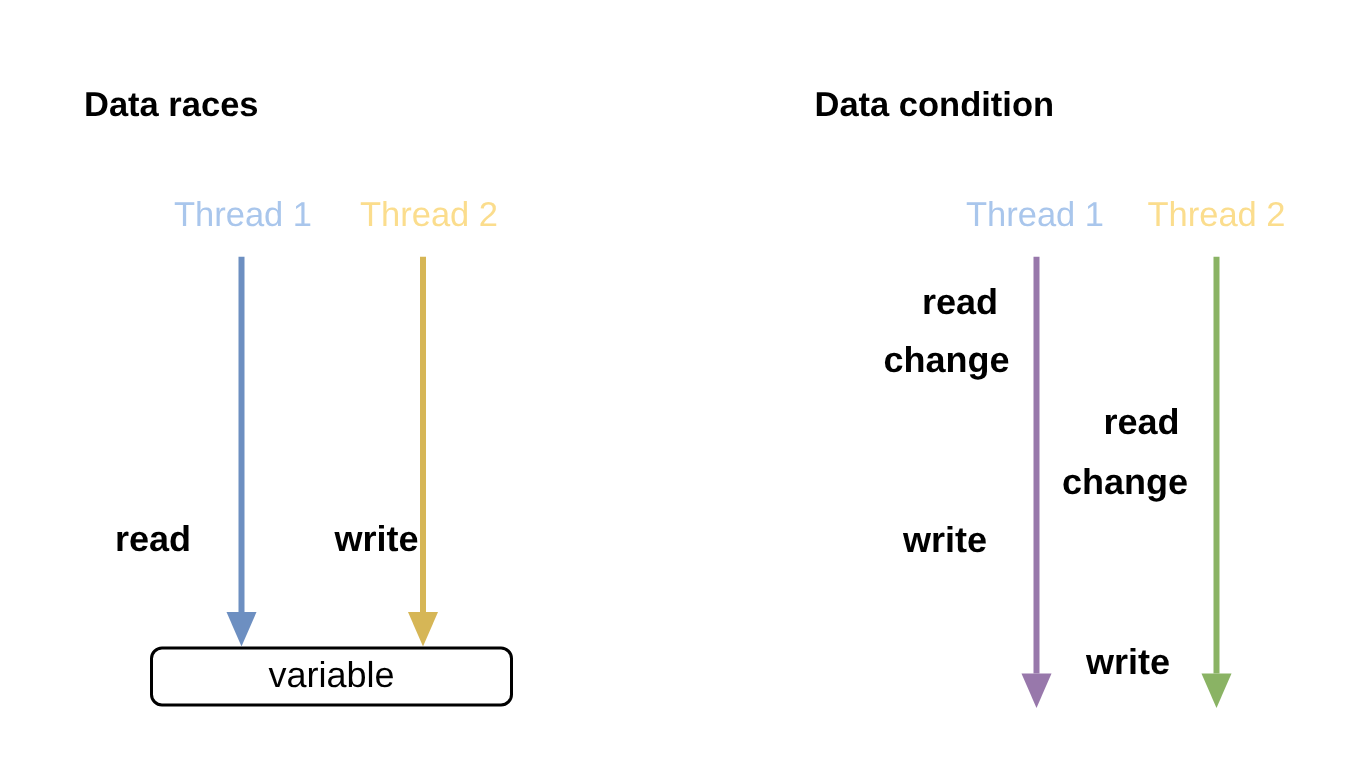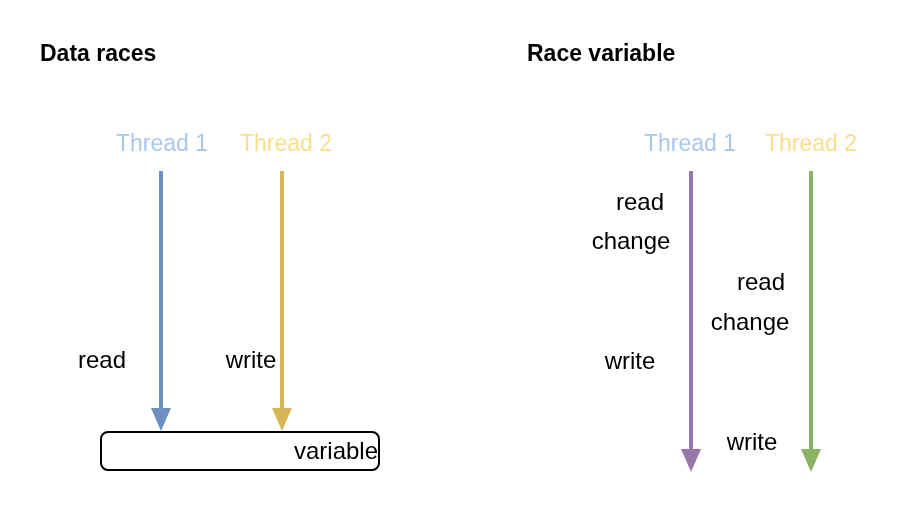--- a/index.html
+++ b/index.html
@@ -14,62 +14,62 @@
     height: 510px;
     background: #ffffff;
     overflow: hidden;
   }
   .layer {
     position: absolute;
     inset: 0;
   }
   .diagram-title {
     position: absolute;
-    margin: 0;
+    margin: 16px;
     font-size: 23px;
     font-weight: bold;
     color: #000000;
     line-height: 1;
     white-space: nowrap;
     text-align: right;
   }
   .thread-label {
     position: absolute;
     transform: translate(-50%, -50%);
     font-size: 23px;
     font-weight: normal;
     line-height: 1;
     white-space: nowrap;
   }
   .step-label {
     position: absolute;
     transform: translate(-50%, -50%);
     font-size: 24px;
-    font-weight: normal;
+    font-weight: bold;
     color: #000000;
     line-height: 1;
     white-space: nowrap;
   }
   .arrow {
     position: absolute;
     display: block;
   }
   .variable-box {
     position: absolute;
     left: 100px;
     top: 431px;
-    width: 280px;
+    width: 242px;
     height: 40px;
     box-sizing: border-box;
     background: #ffffff;
     border: 2px solid #000000;
     border-radius: 8px;
     display: flex;
     align-items: center;
-    justify-content: flex-end;
+    justify-content: center;
   }
   .variable-box span {
     font-size: 24px;
     color: #000000;
     line-height: 1;
   }
 
   
   .dr-title   { left: 40px;  top: 42px; }
   .dr-t1      { left: 162px; top: 143px; }
@@ -117,21 +117,21 @@
     <span class="step-label dr-read">read</span>
 
     <span class="step-label dr-write">write</span>
 
     <div class="variable-box">
       <span>variable</span>
     </div>
   </div>
 
   <div class="layer">
-    <h2 class="diagram-title rc-title">Race variable</h2>
+    <h2 class="diagram-title rc-title">Data condition</h2>
 
     <div class="thread-label rc-t1" style="color: rgb(169, 198, 236);">Thread 1</div>
 
     <div class="thread-label rc-t2" style="color: rgb(251, 221, 141);">Thread 2</div>
 
     <svg class="arrow rc-arrow1" width="24" height="301" viewBox="0 0 24 301">
       <line x1="12" y1="0" x2="12" y2="278" stroke-width="4" stroke="#9878ab"></line>
       <polygon points="12,301 2,278 22,278" fill="#9878ab"></polygon>
     </svg>
 

